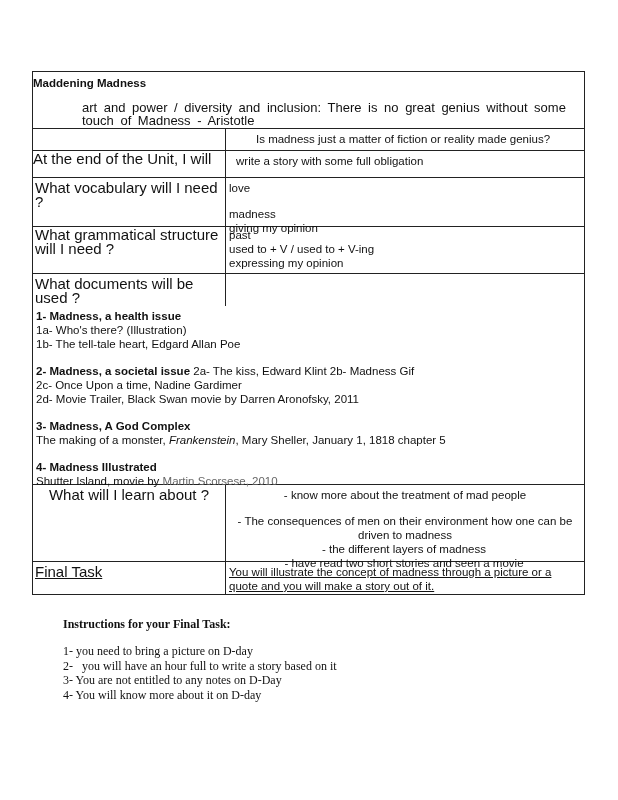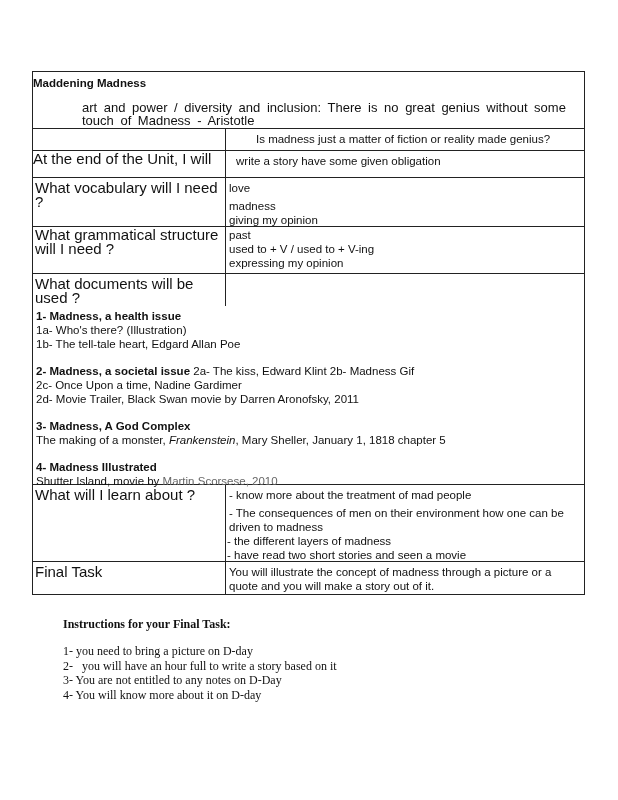--- a/index.html
+++ b/index.html
@@ -10,42 +10,42 @@
   .full { width: 100%; box-sizing: border-box; }
   .lc { width: 193px; border-right: 1.5px solid #222; box-sizing: border-box; padding: 1px 2px; font-size: 15px; line-height: 14px; }
   .rc { flex: 1; box-sizing: border-box; padding: 1px 3px; font-size: 11.5px; line-height: 14px; }
   .title { font-weight: bold; font-size: 11.5px; padding-top: 5px; height: 24px; box-sizing: border-box; }
   .theme { font-size: 13px; line-height: 13px; padding: 5px 2px 1px 2px; word-spacing: 3px; margin-left: 47px; }
   .question { text-align: left; padding: 3px 3px 4px 30px; }
   .bold { font-weight: bold; }
   .gray { color: #666; }
   .gap { height: 13px; }
   .line { display: block; }
-  .space-top { margin-top: 4px; }
+  .space-top { margin-top: 12px; }
   .instr { position: absolute; left: 63px; top: 617px; font-family: "Liberation Serif", serif; font-size: 12px; color: #111; }
   .instr-title { font-weight: bold; margin-bottom: 12px; }
   .instr-item { line-height: 14.5px; }
 </style>
 </head>
 <body>
 
 <div class="tbl">
   <div class="row first">
     <div class="full title">Maddening Madness</div>
   </div>
   <div class="row first">
     <div class="full theme">art and power / diversity and inclusion: There is no great genius without some touch of Madness - Aristotle</div>
   </div>
   <div class="row" style="height:22px;">
     <div class="lc"></div>
     <div class="rc question">Is madness just a matter of fiction or reality made genius?</div>
   </div>
   <div class="row" style="height:27px;">
     <div class="lc" style="padding-left:0">At the end of the Unit, I will</div>
-    <div class="rc" style="padding-left:10px;padding-top:3px">write a story have some given obligation</div>
+    <div class="rc" style="padding-left:10px;padding-top:3px">write a story with some full obligation</div>
   </div>
   <div class="row" style="height:49px;">
     <div class="lc" style="padding-top:3px">What vocabulary will I need ?</div>
     <div class="rc" style="padding-top:3px">
       <span class="line">love</span>
       <span class="line space-top">madness</span>
       <span class="line">giving my opinion</span>
     </div>
   </div>
   <div class="row" style="height:47px;">
@@ -67,30 +67,30 @@
       <span class="line">2c- Once Upon a time, Nadine Gardimer</span>
       <span class="line">2d- Movie Trailer, Black Swan movie by Darren Aronofsky, 2011</span>
       <div class="gap"></div>
       <span class="line bold">3- Madness, A God Complex</span>
       <span class="line"><span>The making of a monster, </span><i>Frankenstein</i><span>, Mary Sheller, January 1, 1818 chapter 5</span></span>
       <div class="gap"></div>
       <span class="line bold">4- Madness Illustrated</span>
       <span class="line"><span>Shutter Island, movie by </span><span class="gray">Martin Scorsese, 2010</span></span>
     </div>
   </div>
-  <div class="row" style="height:77px;">
+  <div class="row" style="height:77px;text-align:center;">
     <div class="lc" style="padding-top:3px">What will I learn about ?</div>
     <div class="rc" style="padding-top:3px;padding-left:1px">
       <span class="line" style="padding-left:2px">- know more about the treatment of mad people</span>
       <span class="line space-top" style="padding-left:2px">- The consequences of men on their environment how one can be driven to madness</span>
       <span class="line">- the different layers of madness</span>
       <span class="line">- have read two short stories and seen a movie</span>
     </div>
   </div>
-  <div class="row" style="height:33px;">
+  <div class="row" style="height:33px;text-decoration:underline;">
     <div class="lc" style="padding-top:3px">Final Task</div>
     <div class="rc" style="padding-top:3px">You will illustrate the concept of madness through a picture or a quote and you will make a story out of it.</div>
   </div>
 </div>
 
 <div class="instr">
   <div class="instr-title">Instructions for your Final Task:</div>
   <div class="instr-item">1- you need to bring a picture on D-day</div>
   <div class="instr-item" style="white-space:pre">2-   you will have an hour full to write a story based on it</div>
   <div class="instr-item">3- You are not entitled to any notes on D-Day</div>

